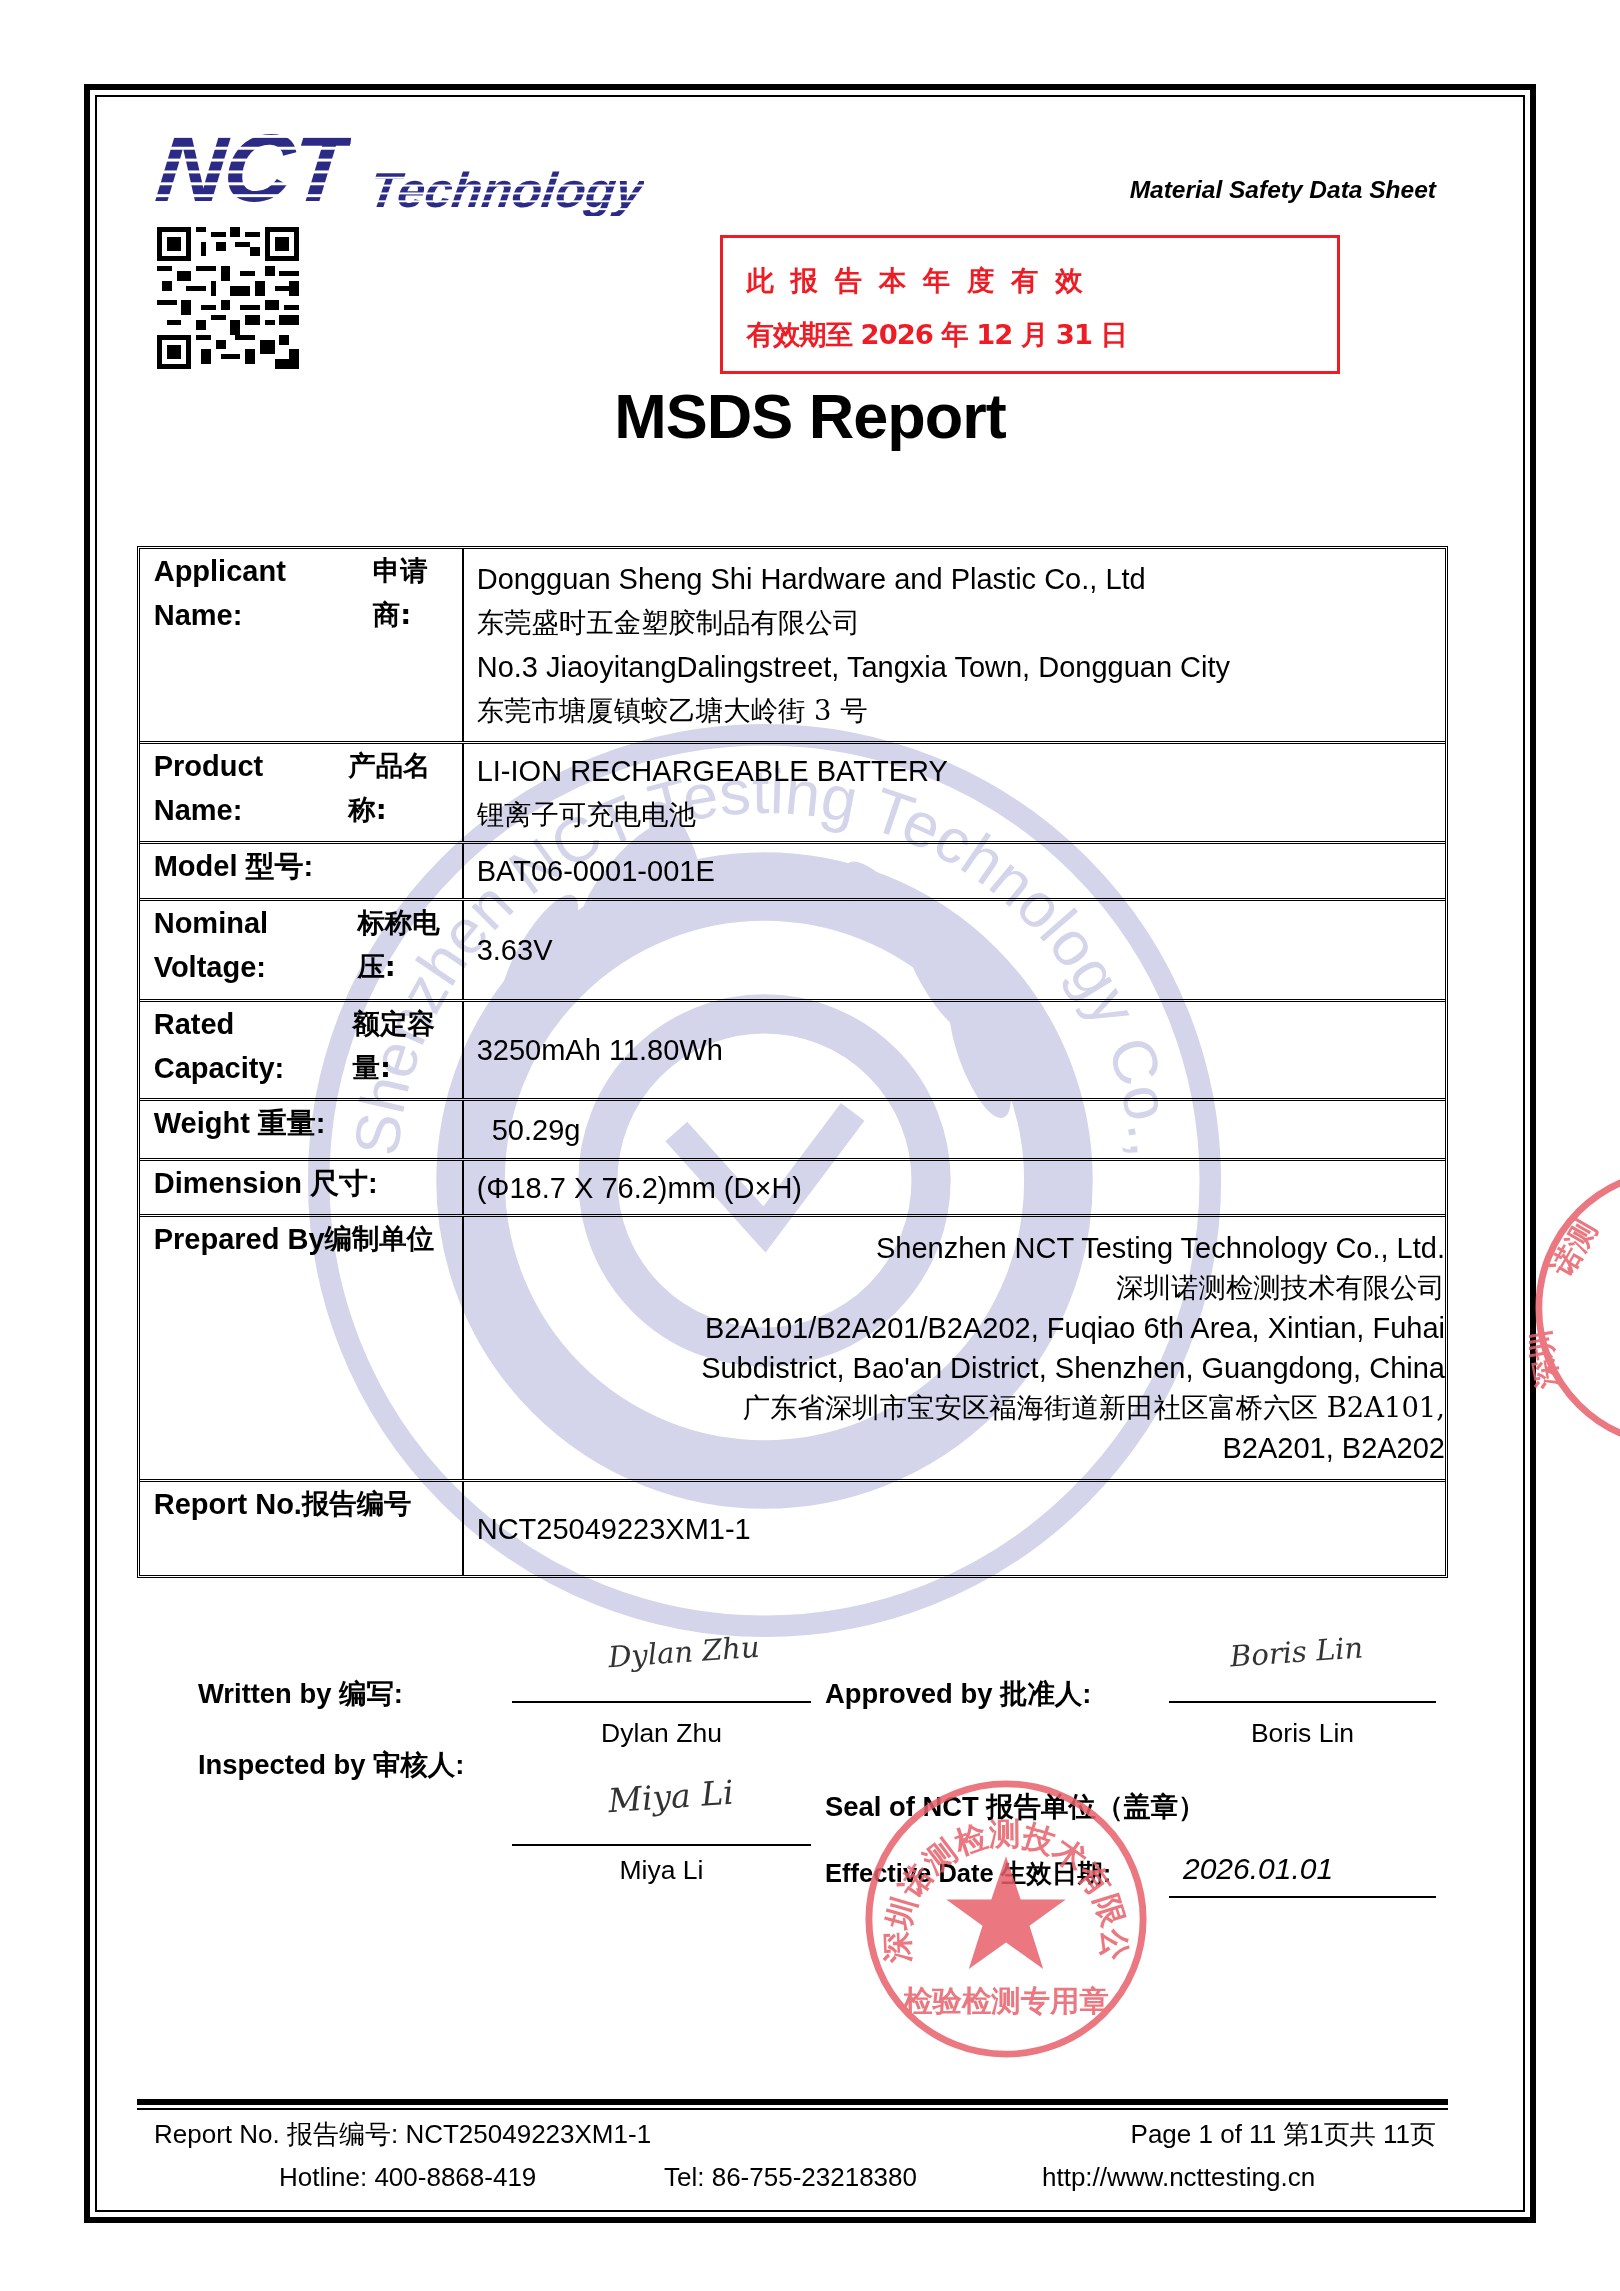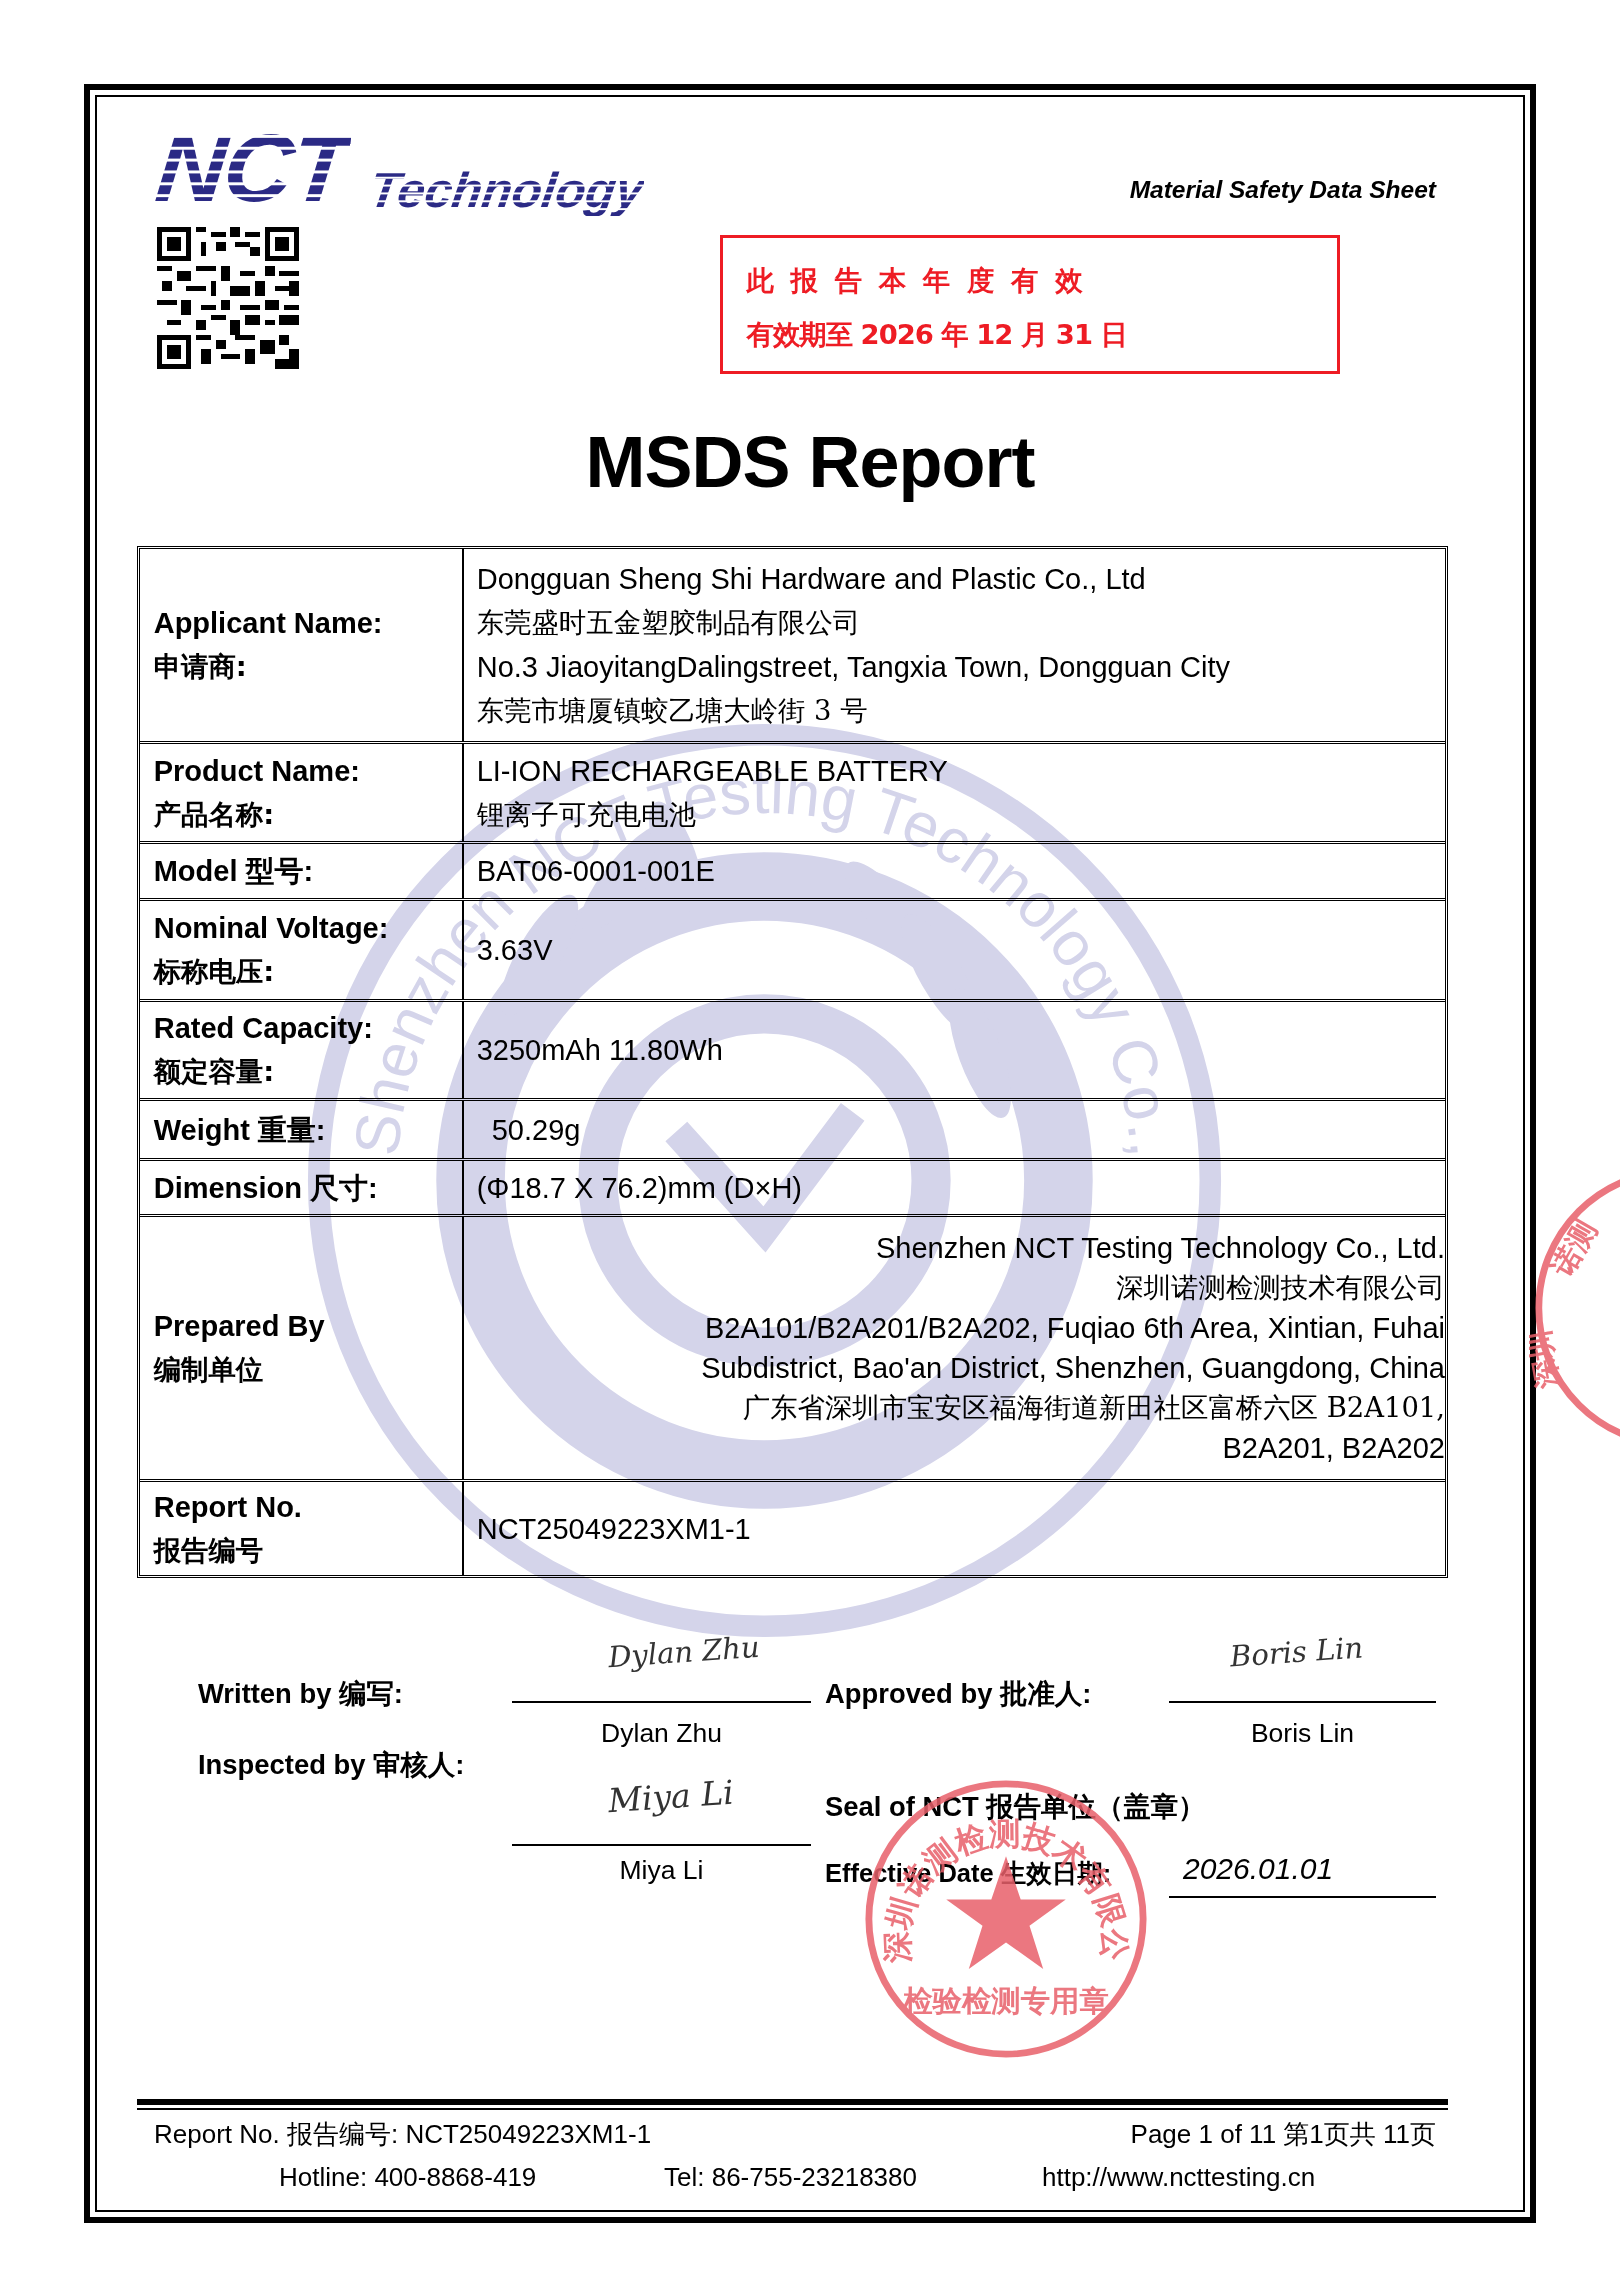--- a/index.html
+++ b/index.html
@@ -20,30 +20,30 @@
     -webkit-background-clip:text; background-clip:text; -webkit-text-fill-color:transparent; transform:skewX(-8deg); }
 
   .qr { left:157px; top:227px; width:142px; height:142px; }
 
   .msds-sub { right:184px; top:176px; font-size:24.5px; font-weight:bold; font-style:italic; }
 
   .validity-box { left:720px; top:235px; width:620px; height:139px; border:3.9px solid #ee1c24; box-sizing:border-box; color:#ee1c24; font-weight:bold; padding:17.6px 0 0 23.5px; }
   .validity-line1 { font-size:39px; letter-spacing:16.7px; line-height:49px; }
   .validity-line2 { font-size:39px; line-height:53px; margin-top:3.9px; letter-spacing:-1px; }
 
-  .title { left:0; width:1620px; top:380px; text-align:center; font-size:72px; font-weight:bold; letter-spacing:-1px;margin-top:41px; }
+  .title { left:0; width:1620px; top:380px; text-align:center; font-size:63px; font-weight:bold; letter-spacing:-1px; }
 
   
   .watermark { left:304px; top:720px; width:921px; height:921px; pointer-events:none; }
 
   
   .info-table { left:137px; top:546px; width:1311px; border:3.9px double #000; box-sizing:border-box; }
   .row { display:flex; border-top:3.9px double #000; box-sizing:border-box; }
   .row:first-child { border-top:none; }
-  .cell-label { width:324px; border-right:2.9px solid #000; box-sizing:border-box; padding:0 0 0 13.7px; display:flex; flex-direction:column; justify-content:center; font-weight:bold; font-size:29px; line-height:44px; }
+  .cell-label { width:324px; border-right:2.9px solid #000; box-sizing:border-box; padding:0 0 0 13.7px; display:flex; flex-direction:row; font-weight:bold; font-size:29px; line-height:44px; }
   .cell-value { flex:1; padding:0 0 0 12.7px; display:flex; flex-direction:column; justify-content:center; font-size:29px; line-height:44px; }
   .cn { font-family:"DejaVu Sans", sans-serif; font-size:27.4px; }
   .cn-light { font-family:"DejaVu Serif", serif; font-size:27.4px; font-weight:normal; }
 
   
   .sig-label { font-size:27.4px; font-weight:bold; }
   .sig-line { height:0; border-top:2px solid #000; }
   .sig-name { font-size:26.5px; text-align:center; }
   .sig-script { font-family:"DejaVu Serif", serif; font-style:italic; font-size:29px; color:#333; transform:rotate(-4deg); }
 

